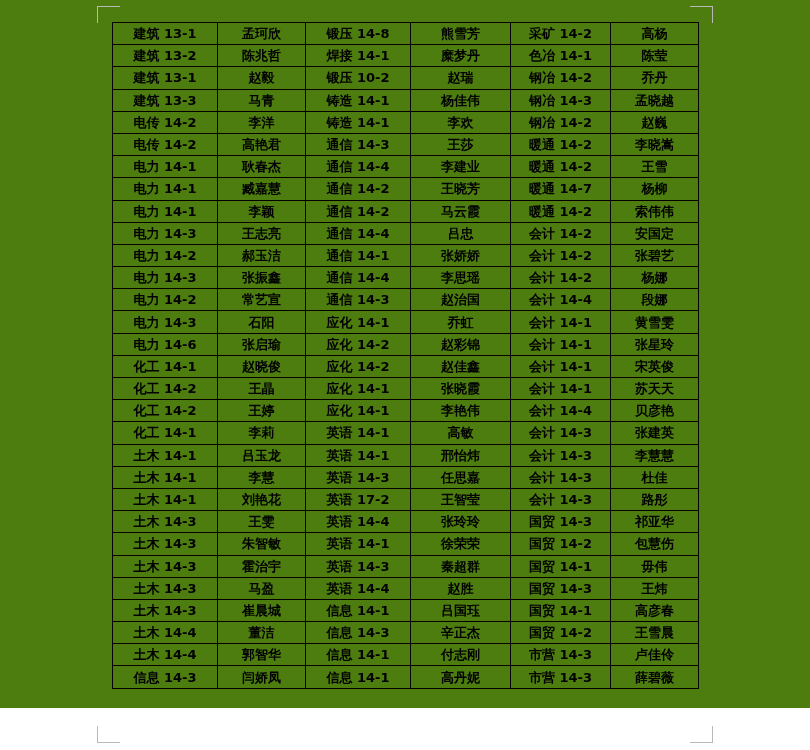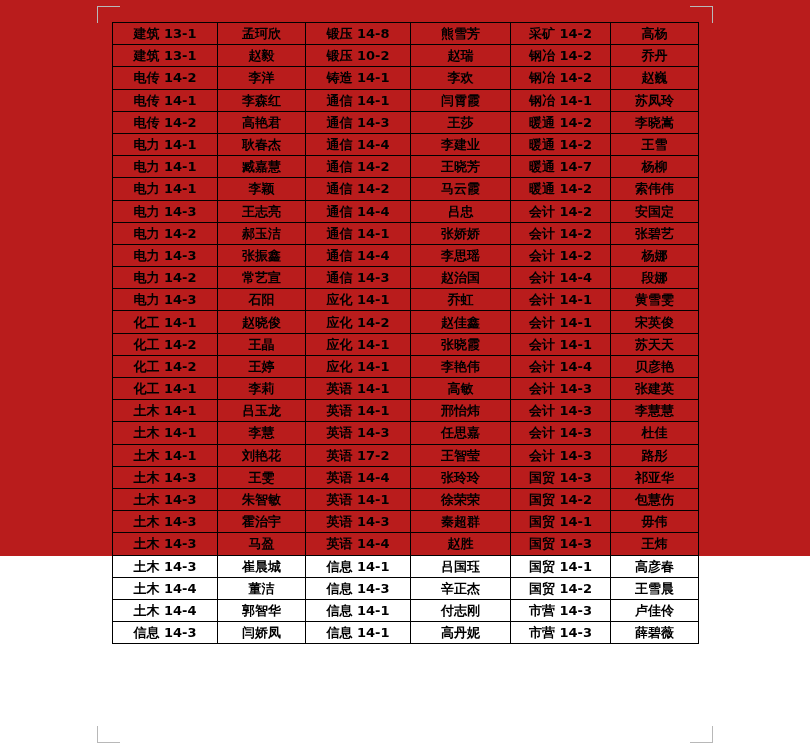--- a/index.html
+++ b/index.html
@@ -12,22 +12,22 @@
     height: 750px;
     font-family: "DejaVu Sans", "Liberation Sans", sans-serif;
     position: relative;
     overflow: hidden;
   }
   #page {
     position: absolute;
     left: 0;
     top: 0;
     width: 810px;
-    height: 556px;
-    background: #b91c1c;
+    height: 708px;
+    background: #4d7c0f;
   }
   
   .corner {
     position: absolute;
     border-color: #b8b8b8;
     border-style: solid;
     border-width: 0;
   }
   .corner.tl { left: 97px;  top: 6px;  width: 22px; height: 16px; border-left-width: 1px; border-top-width: 1px; }
   .corner.tr { left: 690px; top: 6px;  width: 22px; height: 16px; border-right-width: 1px; border-top-width: 1px; }
@@ -89,44 +89,52 @@
       <tbody id="roster-body">
           <tr>
             <td>建筑 13-1</td>
             <td>孟珂欣</td>
             <td>锻压 14-8</td>
             <td>熊雪芳</td>
             <td>采矿 14-2</td>
             <td>高杨</td>
           </tr>
           <tr>
+            <td>建筑 13-2</td>
+            <td>陈兆哲</td>
+            <td>焊接 14-1</td>
+            <td>糜梦丹</td>
+            <td>色冶 14-1</td>
+            <td>陈莹</td>
+          </tr>
+          <tr>
             <td>建筑 13-1</td>
             <td>赵毅</td>
             <td>锻压 10-2</td>
             <td>赵瑞</td>
             <td>钢冶 14-2</td>
             <td>乔丹</td>
           </tr>
           <tr>
+            <td>建筑 13-3</td>
+            <td>马青</td>
+            <td>铸造 14-1</td>
+            <td>杨佳伟</td>
+            <td>钢冶 14-3</td>
+            <td>孟晓越</td>
+          </tr>
+          <tr>
             <td>电传 14-2</td>
             <td>李洋</td>
             <td>铸造 14-1</td>
             <td>李欢</td>
             <td>钢冶 14-2</td>
             <td>赵巍</td>
           </tr>
           <tr>
-            <td>电传 14-1</td>
-            <td>李森红</td>
-            <td>通信 14-1</td>
-            <td>闫霄霞</td>
-            <td>钢冶 14-1</td>
-            <td>苏凤玲</td>
-          </tr>
-          <tr>
             <td>电传 14-2</td>
             <td>高艳君</td>
             <td>通信 14-3</td>
             <td>王莎</td>
             <td>暖通 14-2</td>
             <td>李晓嵩</td>
           </tr>
           <tr>
             <td>电力 14-1</td>
             <td>耿春杰</td>
@@ -185,20 +193,28 @@
           </tr>
           <tr>
             <td>电力 14-3</td>
             <td>石阳</td>
             <td>应化 14-1</td>
             <td>乔虹</td>
             <td>会计 14-1</td>
             <td>黄雪雯</td>
           </tr>
           <tr>
+            <td>电力 14-6</td>
+            <td>张启瑜</td>
+            <td>应化 14-2</td>
+            <td>赵彩锦</td>
+            <td>会计 14-1</td>
+            <td>张星玲</td>
+          </tr>
+          <tr>
             <td>化工 14-1</td>
             <td>赵晓俊</td>
             <td>应化 14-2</td>
             <td>赵佳鑫</td>
             <td>会计 14-1</td>
             <td>宋英俊</td>
           </tr>
           <tr>
             <td>化工 14-2</td>
             <td>王晶</td>

